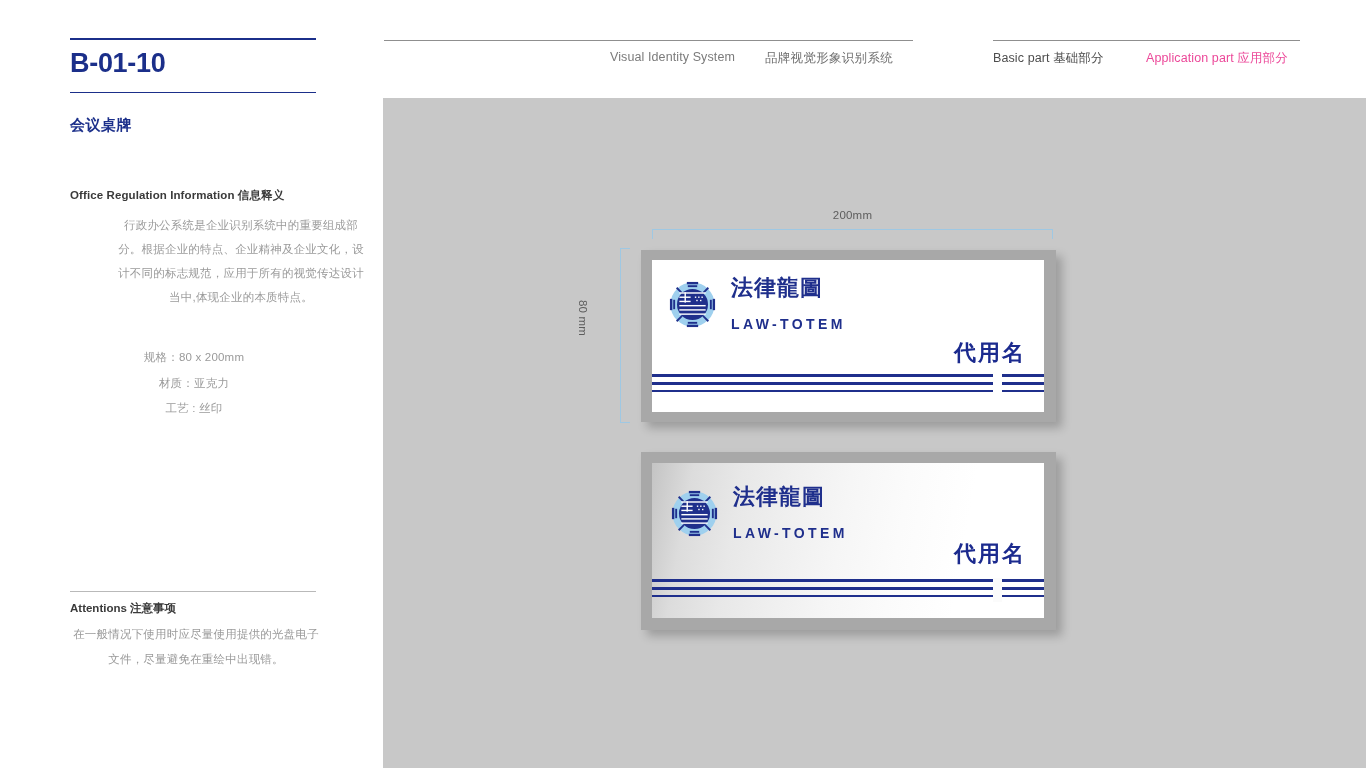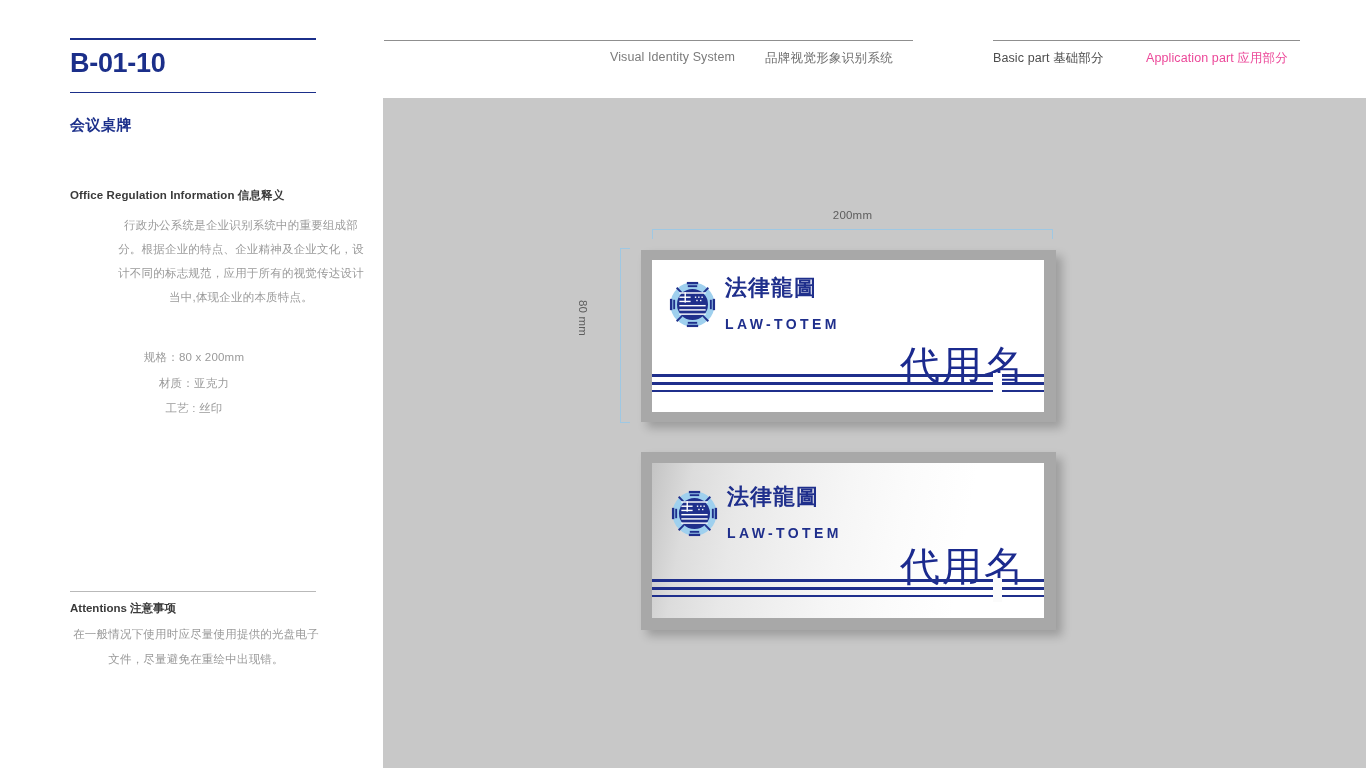--- a/index.html
+++ b/index.html
@@ -234,21 +234,21 @@
       #fbfbfb 62%,
       #ffffff 78%,
       #ffffff 100%);
   }
 
   
   .logo-lockup {
     position: absolute;
     display: flex;
     align-items: center;
-    gap: 9px;
+    gap: 15px;
   }
   .card-1 .logo-lockup { left: 17px; top: 16px; }
   .card-2 .logo-lockup { left: 19px; top: 22px; }
 
   .emblem { width: 47px; height: 47px; display:block; }
 
   .wordmark { display: flex; flex-direction: column; }
   .wm-cn {
     font-family: "DejaVu Sans", "Liberation Sans", sans-serif;
     font-size: 22px;
@@ -262,22 +262,22 @@
     font-weight: bold;
     color: #1f2f8c;
     letter-spacing: 3.4px;
     line-height: 1.2;
     margin-top: 17px;
   }
 
   
   .name-cn {
     position: absolute;
-    font-size: 40px;
-    font-weight: normal;
+    font-size: 22px;
+    font-weight: bold;
     color: #1b2a8e;
     letter-spacing: 2px;
   }
   .card-1 .name-cn { right: 18px; top: 78px; }
   .card-2 .name-cn { right: 18px; top: 76px; }
 
   
   .stripes {
     position: absolute;
     left: 0; right: 0;

